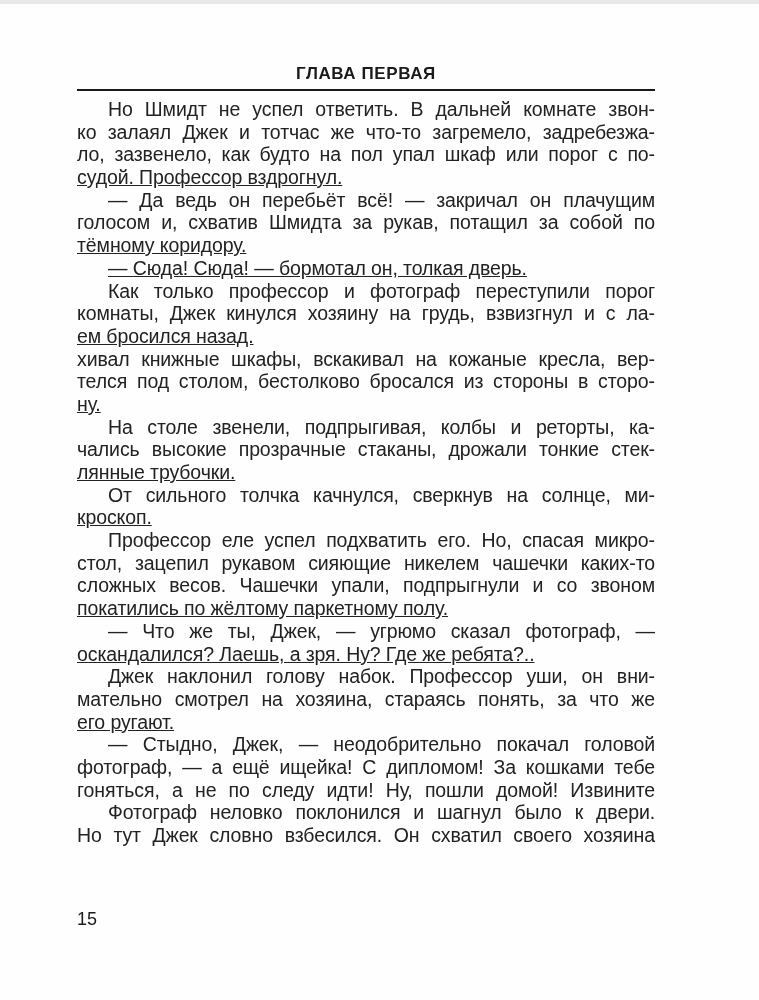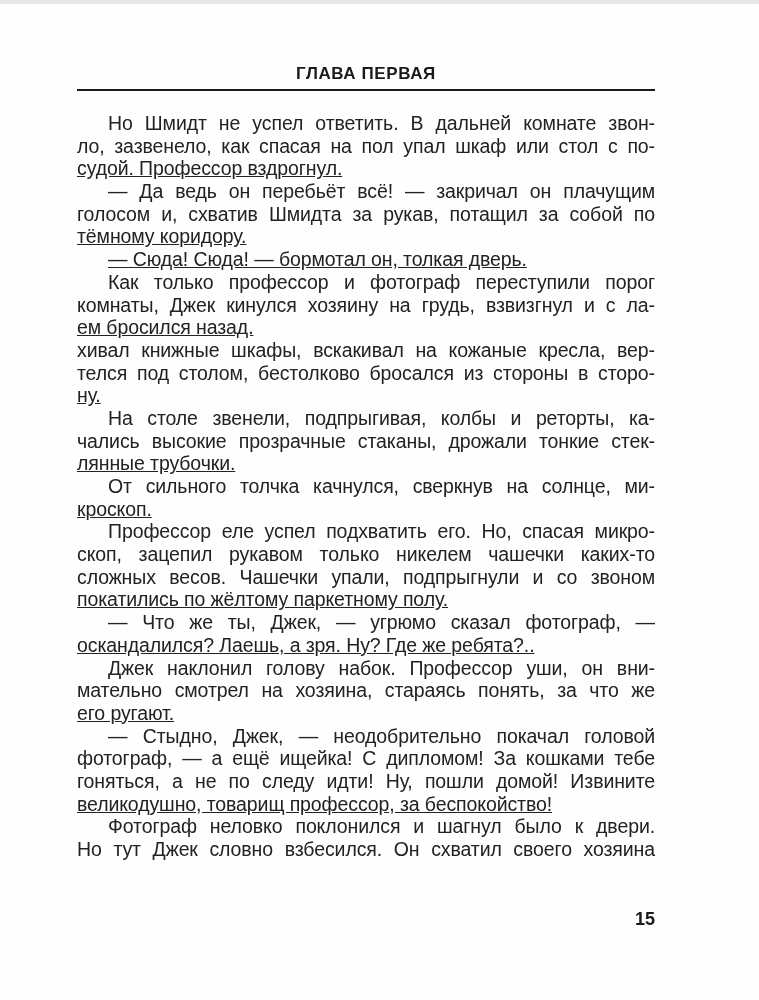--- a/index.html
+++ b/index.html
@@ -32,86 +32,86 @@
   }
   .heading-rule {
     position: absolute;
     left: 77px;
     top: 85px;
     width: 578px;
     height: 2px;
     background: #1a1a1a;
   }
   .body-text {
-    top: 108px;
+    top: 94px;
     font-size: 19.5px;
     letter-spacing: -0.1px;
   }
   .line {
     height: 22.7px;
     line-height: 22.7px;
     text-align: justify;
     text-align-last: justify;
     white-space: normal;
     overflow: visible;
   }
   .line.first {
     text-indent: 31px;
   }
   .line.para-end {
     text-align-last: left;
     text-decoration: underline;
   }
   .page-number {
     top: 905px;
-    text-align: right;
+    text-align: left;
     font-size: 18px;
-    font-weight: bold;
+    font-weight: normal;
     line-height: 20px;
     color: #1a1a1a;
   }
 </style>
 </head>
 <body>
 
 <div class="page">
   <div class="column chapter-heading">ГЛАВА ПЕРВАЯ</div>
 
   <div class="heading-rule"></div>
 
   <div class="column body-text">
       <div class="line first">Но Шмидт не успел ответить. В дальней комнате звон-</div>
-      <div class="line">ло, зазвенело, как спасая на пол упал шкаф или стол с по-</div>
+      <div class="line">ко залаял Джек и тотчас же что-то загремело, задребезжа-</div>
+      <div class="line">ло, зазвенело, как будто на пол упал шкаф или порог с по-</div>
       <div class="line para-end">судой. Профессор вздрогнул.</div>
       <div class="line first">— Да ведь он перебьёт всё! — закричал он плачущим</div>
       <div class="line">голосом и, схватив Шмидта за рукав, потащил за собой по</div>
       <div class="line para-end">тёмному коридору.</div>
       <div class="line first para-end">— Сюда! Сюда! — бормотал он, толкая дверь.</div>
       <div class="line first">Как только профессор и фотограф переступили порог</div>
       <div class="line">комнаты, Джек кинулся хозяину на грудь, взвизгнул и с ла-</div>
       <div class="line para-end">ем бросился назад.</div>
       <div class="line">хивал книжные шкафы, вскакивал на кожаные кресла, вер-</div>
       <div class="line">телся под столом, бестолково бросался из стороны в сторо-</div>
       <div class="line para-end">ну.</div>
       <div class="line first">На столе звенели, подпрыгивая, колбы и реторты, ка-</div>
       <div class="line">чались высокие прозрачные стаканы, дрожали тонкие стек-</div>
       <div class="line para-end">лянные трубочки.</div>
       <div class="line first">От сильного толчка качнулся, сверкнув на солнце, ми-</div>
       <div class="line para-end">кроскоп.</div>
       <div class="line first">Профессор еле успел подхватить его. Но, спасая микро-</div>
-      <div class="line">скоп, зацепил рукавом только никелем чашечки каких-то</div>
+      <div class="line">стол, зацепил рукавом сияющие никелем чашечки каких-то</div>
       <div class="line">сложных весов. Чашечки упали, подпрыгнули и со звоном</div>
       <div class="line para-end">покатились по жёлтому паркетному полу.</div>
       <div class="line first">— Что же ты, Джек, — угрюмо сказал фотограф, —</div>
       <div class="line para-end">оскандалился? Лаешь, а зря. Ну? Где же ребята?..</div>
       <div class="line first">Джек наклонил голову набок. Профессор уши, он вни-</div>
       <div class="line">мательно смотрел на хозяина, стараясь понять, за что же</div>
       <div class="line para-end">его ругают.</div>
       <div class="line first">— Стыдно, Джек, — неодобрительно покачал головой</div>
       <div class="line">фотограф, — а ещё ищейка! С дипломом! За кошками тебе</div>
       <div class="line">гоняться, а не по следу идти! Ну, пошли домой! Извините</div>
-      <div class="line para-end">великодушно, товарищ профессор, за беспокойство!</div>
       <div class="line first">Фотограф неловко поклонился и шагнул было к двери.</div>
       <div class="line">Но тут Джек словно взбесился. Он схватил своего хозяина</div>
     </div>
 
   <div class="column page-number">15</div>
 </div>
 
 </body></html>

